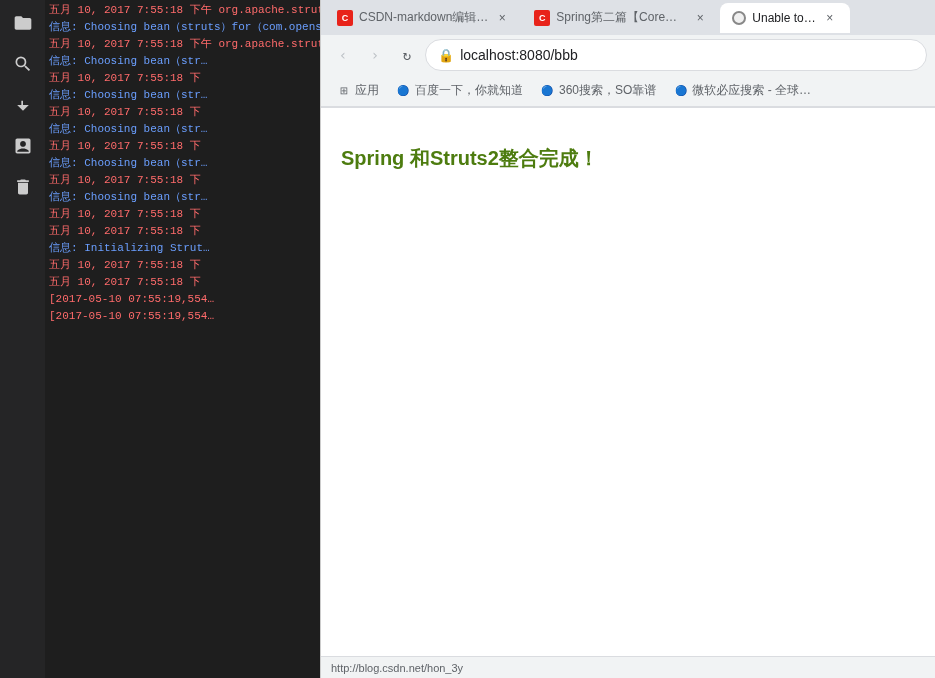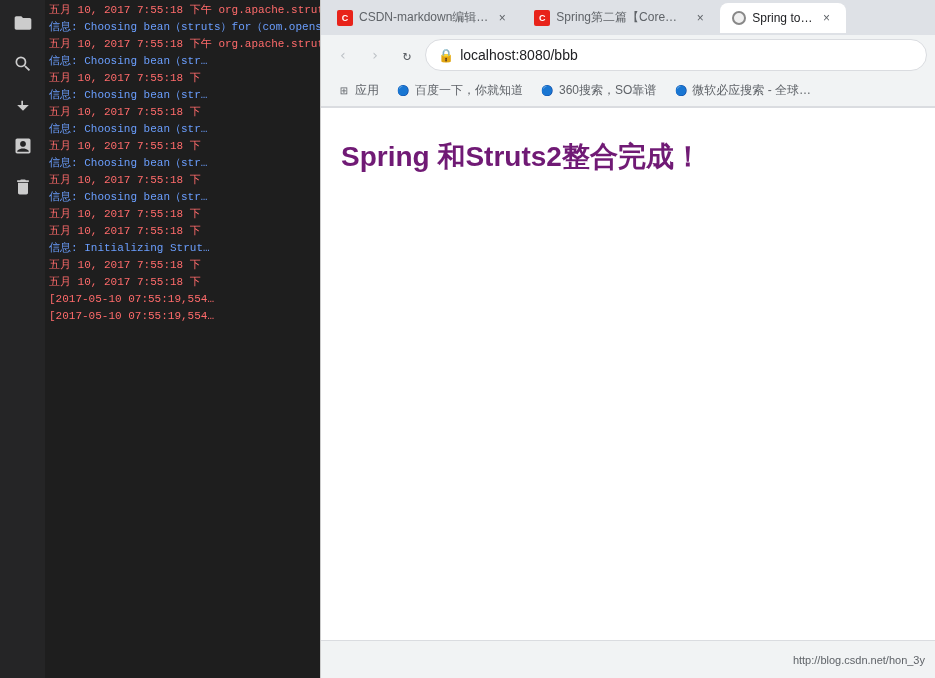--- a/index.html
+++ b/index.html
@@ -214,33 +214,32 @@
     }
 
     .browser-content {
       flex: 1;
       background: #ffffff;
       padding: 20px;
       position: relative;
     }
 
     .page-heading {
-      font-size: 28px;
-      font-family: Arial, sans-serif;
-      color: #701a75;
-      margin-top: 10px;
+      font-size: 20px;
+      font-family: Arial, sans-serif;
+      color: #4d7c0f;
+      margin-top: 17px;
     }
 
     .status-bar-bottom {
-      height: 38px;
+      height: 22px;
       background: #f1f3f4;
       border-top: 1px solid #dadce0;
       display: flex;
       align-items: center;
-      justify-content: flex-end;
       padding: 0 10px;
       font-size: 11px;
       color: #5f6368;
       font-family: Arial, sans-serif;
     }
   </style>
 </head>
 <body>
 
 <div class="left-panel">
@@ -308,21 +307,21 @@
       </div>
 
       <div class="tab inactive">
         <div class="tab-favicon spring">C</div>
         <span class="tab-label">Spring第二篇【Core模…</span>
         <div class="tab-close">×</div>
       </div>
 
       <div class="tab active">
         <div class="tab-favicon unable"></div>
-        <span class="tab-label">Spring to…</span>
+        <span class="tab-label">Unable to…</span>
         <div class="tab-close">×</div>
       </div>
     </div>
 
     <div class="address-bar">
       <div class="nav-btn disabled">
         <span>‹</span>
       </div>
       <div class="nav-btn disabled">
         <span>›</span>

